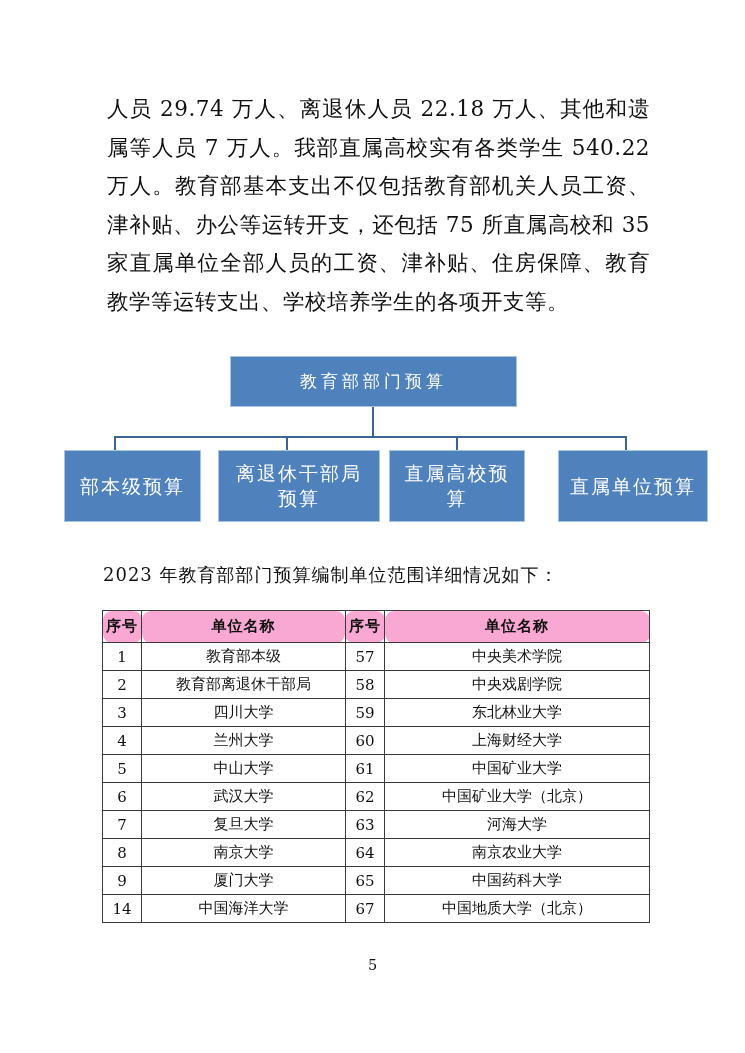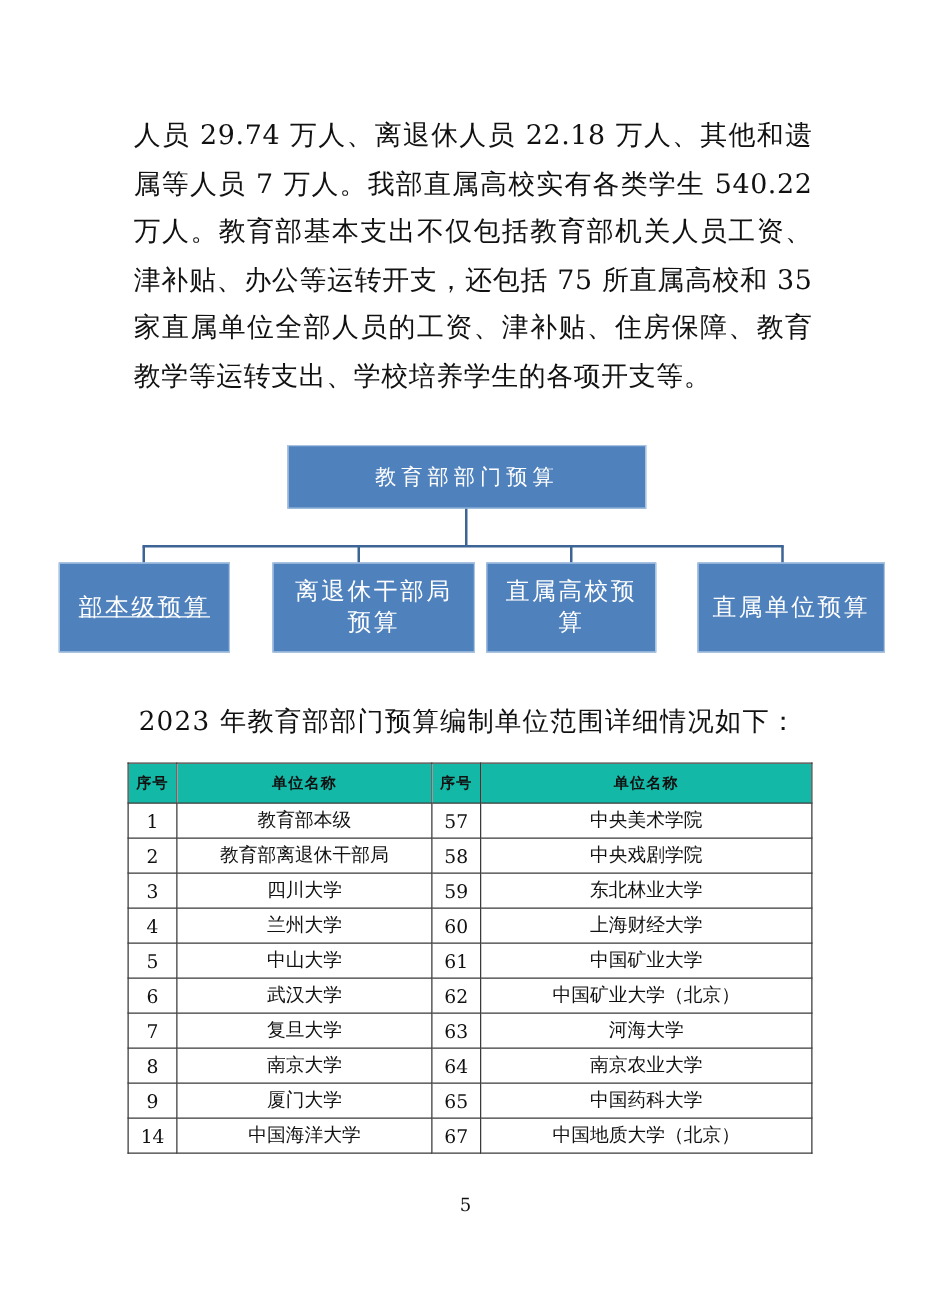--- a/index.html
+++ b/index.html
@@ -39,44 +39,44 @@
   }
   .connector{position:absolute;background:#3c6495;}
   .root-drop{left:372px;top:407px;width:2px;height:30px;}
   .h-line{left:114px;top:436px;width:513px;height:2px;}
   .drop{width:2px;top:437px;height:13px;}
   .drop-1{left:114px;}
   .drop-2{left:286px;}
   .drop-3{left:456px;}
   .drop-4{left:625px;}
   .children .child-box{font-size:19px;line-height:25px;letter-spacing:2px;padding:2px 10px;top:450px;height:72px;}
-  .children div:nth-of-type(1){left:47px;width:137px;text-decoration:underline;}
+  .children div:nth-of-type(1){left:64px;width:137px;}
   .children div:nth-of-type(2){left:218px;width:162px;}
   .children div:nth-of-type(3){left:389px;width:136px;}
   .children div:nth-of-type(4){left:558px;width:150px;}
   
   .table-caption{
     position:absolute;left:103px;top:563px;width:543px;
-    font-size:21px;text-align:center;letter-spacing:1px;
+    font-size:18px;text-align:left;letter-spacing:1px;
     color:#111111;
   }
   
   .units-table{
     position:absolute;left:102px;top:610px;width:548px;
     border-collapse:collapse;table-layout:fixed;
     font-size:15px;color:#111111;
   }
   .units-table th,.units-table td{
     border:1px solid #3a3a3a;
     text-align:center;vertical-align:middle;
     padding:0 2px;overflow:hidden;white-space:nowrap;
   }
   .units-table th{
-    background:#14b8a6;
-    font-weight:bold;height:31px;font-size:12px;letter-spacing:1px;
+    background:#f9a8d4;
+    font-weight:bold;height:31px;font-size:15px;letter-spacing:1px;border-radius:9px;
   }
   .units-table td{height:27px;}
   .col-num{width:39px;}
   .col-name-left{width:203px;}
   .col-name-right{width:264px;}
   
   .page-number{
     position:absolute;left:0;top:957px;width:100%;
     text-align:center;font-size:14.5px;color:#111111;
   }

